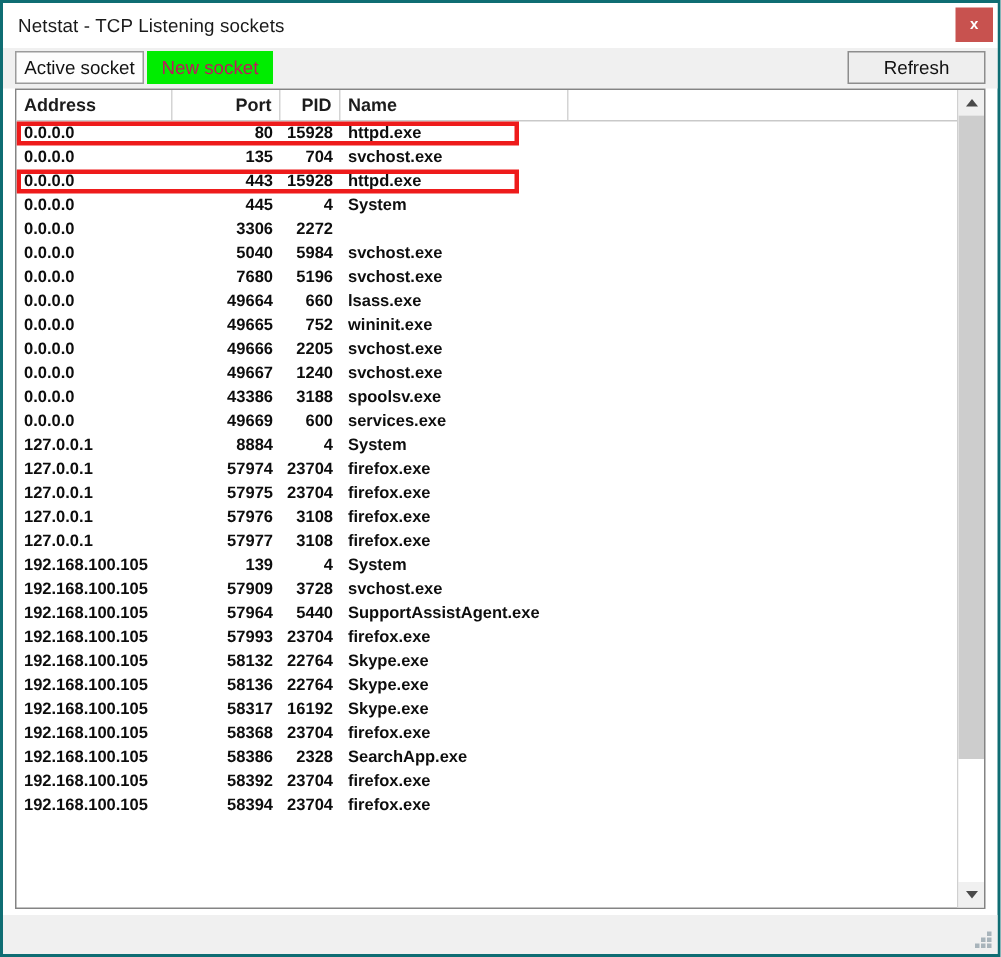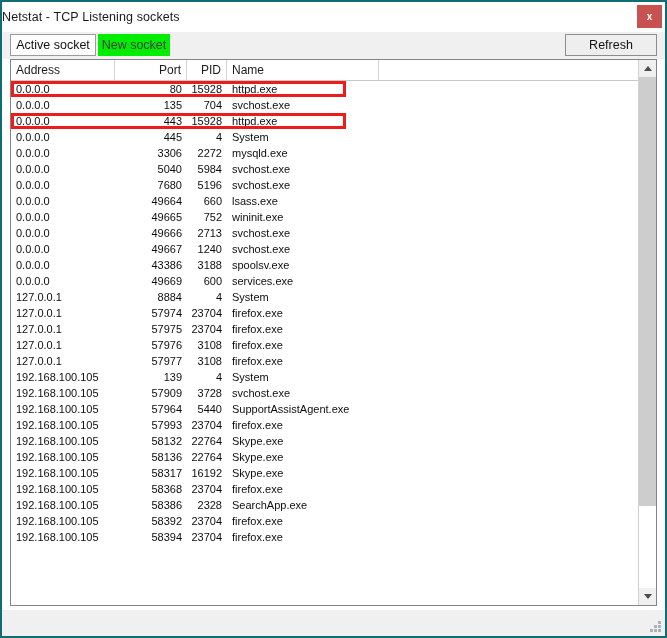--- a/index.html
+++ b/index.html
@@ -31,21 +31,21 @@
     height: 30px;
     flex: 0 0 30px;
     background: #ffffff;
     display: flex;
     align-items: center;
     position: relative;
   }
   .title-text {
     font-size: 12.5px;
     color: #1a1a1a;
-    padding-left: 0;
+    padding-left: 10px;
     letter-spacing: 0.1px;
     white-space: nowrap;
   }
   .close-btn {
     position: absolute;
     right: 3px;
     top: 3px;
     width: 25px;
     height: 23px;
     background: #c8524f;
@@ -80,24 +80,24 @@
   }
   #tab-active {
     left: 8px;
     width: 86px;
     background: #fdfdfd;
     border: 1px solid #9b9b9b;
     color: #121212;
   }
   #tab-new {
     left: 96px;
-    width: 72px;
+    width: 84px;
     background: #00ed00;
     border: 1px solid #00ed00;
-    color: #404040;
+    color: #be185d;
   }
   #tab-old {
     left: 184px;
     width: 88px;
     background: #7a0b0b;
     border: 1px solid #7a0b0b;
     color: #ffffff;
     margin-top: 45px;
   }
   #refresh-btn {
@@ -124,20 +124,21 @@
     border: 1px solid #848484;
     background: #ffffff;
     position: relative;
     display: flex;
     overflow: hidden;
   }
   .listmain {
     flex: 1 1 auto;
     position: relative;
     overflow: hidden;
+    font-weight: bold;
   }
 
   .hdr {
     height: 21px;
     box-sizing: border-box;
     border-bottom: 1px solid #c9c9c9;
     display: flex;
     background: #ffffff;
     position: relative;
   }
@@ -311,21 +312,20 @@
           <div class="row">
             <div class="cell c-addr">0.0.0.0</div>
             <div class="cell c-port">445</div>
             <div class="cell c-pid">4</div>
             <div class="cell c-name">System</div>
           </div>
           <div class="row">
             <div class="cell c-addr">0.0.0.0</div>
             <div class="cell c-port">3306</div>
             <div class="cell c-pid">2272</div>
-            <div class="cell c-name">mysqld.exe</div>
           </div>
           <div class="row">
             <div class="cell c-addr">0.0.0.0</div>
             <div class="cell c-port">5040</div>
             <div class="cell c-pid">5984</div>
             <div class="cell c-name">svchost.exe</div>
           </div>
           <div class="row">
             <div class="cell c-addr">0.0.0.0</div>
             <div class="cell c-port">7680</div>
@@ -340,21 +340,21 @@
           </div>
           <div class="row">
             <div class="cell c-addr">0.0.0.0</div>
             <div class="cell c-port">49665</div>
             <div class="cell c-pid">752</div>
             <div class="cell c-name">wininit.exe</div>
           </div>
           <div class="row">
             <div class="cell c-addr">0.0.0.0</div>
             <div class="cell c-port">49666</div>
-            <div class="cell c-pid">2713</div>
+            <div class="cell c-pid">2205</div>
             <div class="cell c-name">svchost.exe</div>
           </div>
           <div class="row">
             <div class="cell c-addr">0.0.0.0</div>
             <div class="cell c-port">49667</div>
             <div class="cell c-pid">1240</div>
             <div class="cell c-name">svchost.exe</div>
           </div>
           <div class="row">
             <div class="cell c-addr">0.0.0.0</div>

